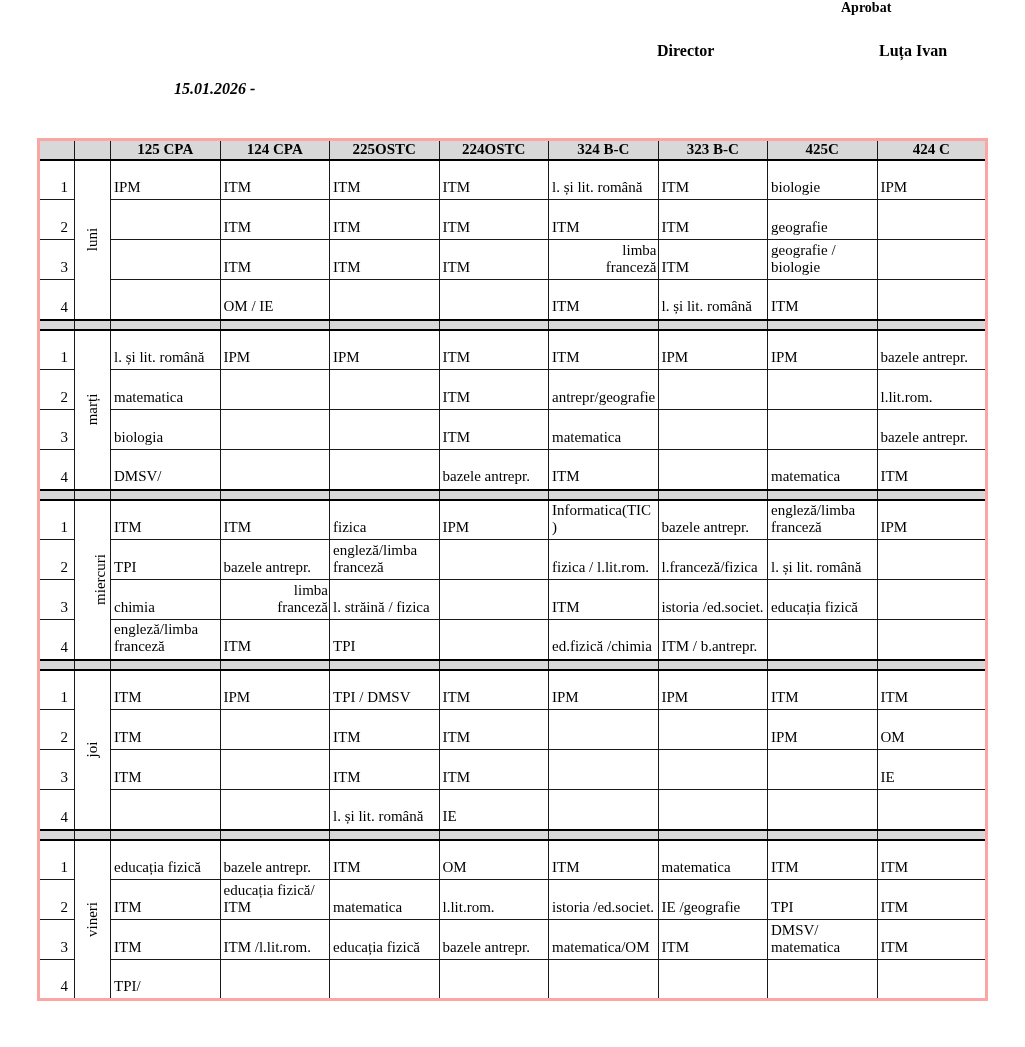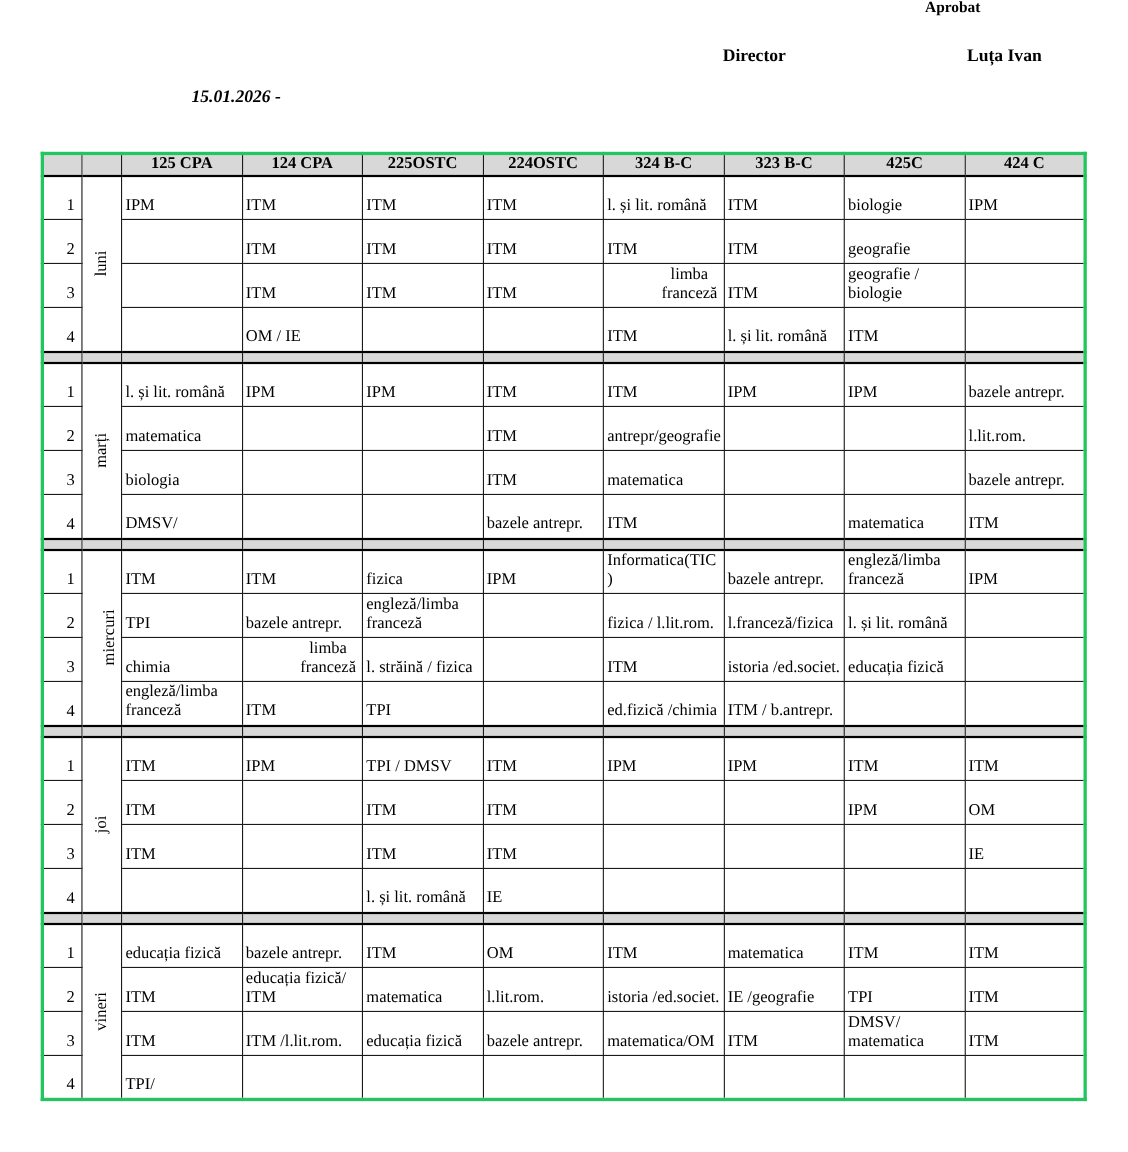--- a/index.html
+++ b/index.html
@@ -15,21 +15,21 @@
   #approved   { left: 841px; top: 0px;  font-size: 14px; }
   #director   { left: 657px; top: 42px; font-size: 16px; font-family: Liberation Serif, serif; }
   #director-name { left: 879px; top: 42px; font-size: 16px; }
   #date-line  { left: 174px; top: 80px; font-size: 16px; font-style: italic; }
 
   table#tt {
     position: absolute; left: 37px; top: 138px;
     width: 948px;
     border-collapse: collapse;
     table-layout: fixed;
-    border: 3px solid #22c55e;
+    border: 3px solid #fca5a5;
     font-size: 15px;
   }
   #tt th, #tt td {
     border: 1px solid #1a1a1a;
     overflow: hidden;
   }
   #tt thead th {
     height: 20px;
     background: #d8d8d8;
     font-weight: bold;
@@ -59,21 +59,21 @@
   #tt td.cell {
     height: 40px;
     text-align: left;
     vertical-align: bottom;
     padding: 1px 2px 3px 3px;
     line-height: 1.15;
     overflow-wrap: break-word;
     word-wrap: break-word;
   }
   #tt td.cell.align-center { }
-  #tt td.cell.align-right  { text-align: center; padding-right: 1px; padding-left: 48px; }
+  #tt td.cell.align-right  { text-align: right; padding-right: 1px; padding-left: 48px; }
   #tt tr.sep td {
     height: 10px;
     background: #d8d8d8;
     border-top: 2px solid #000;
     border-bottom: 2px solid #000;
     padding: 0;
   }
   #tt tbody tr td.num, #tt tbody tr td.day { }
 </style>
 </head>

